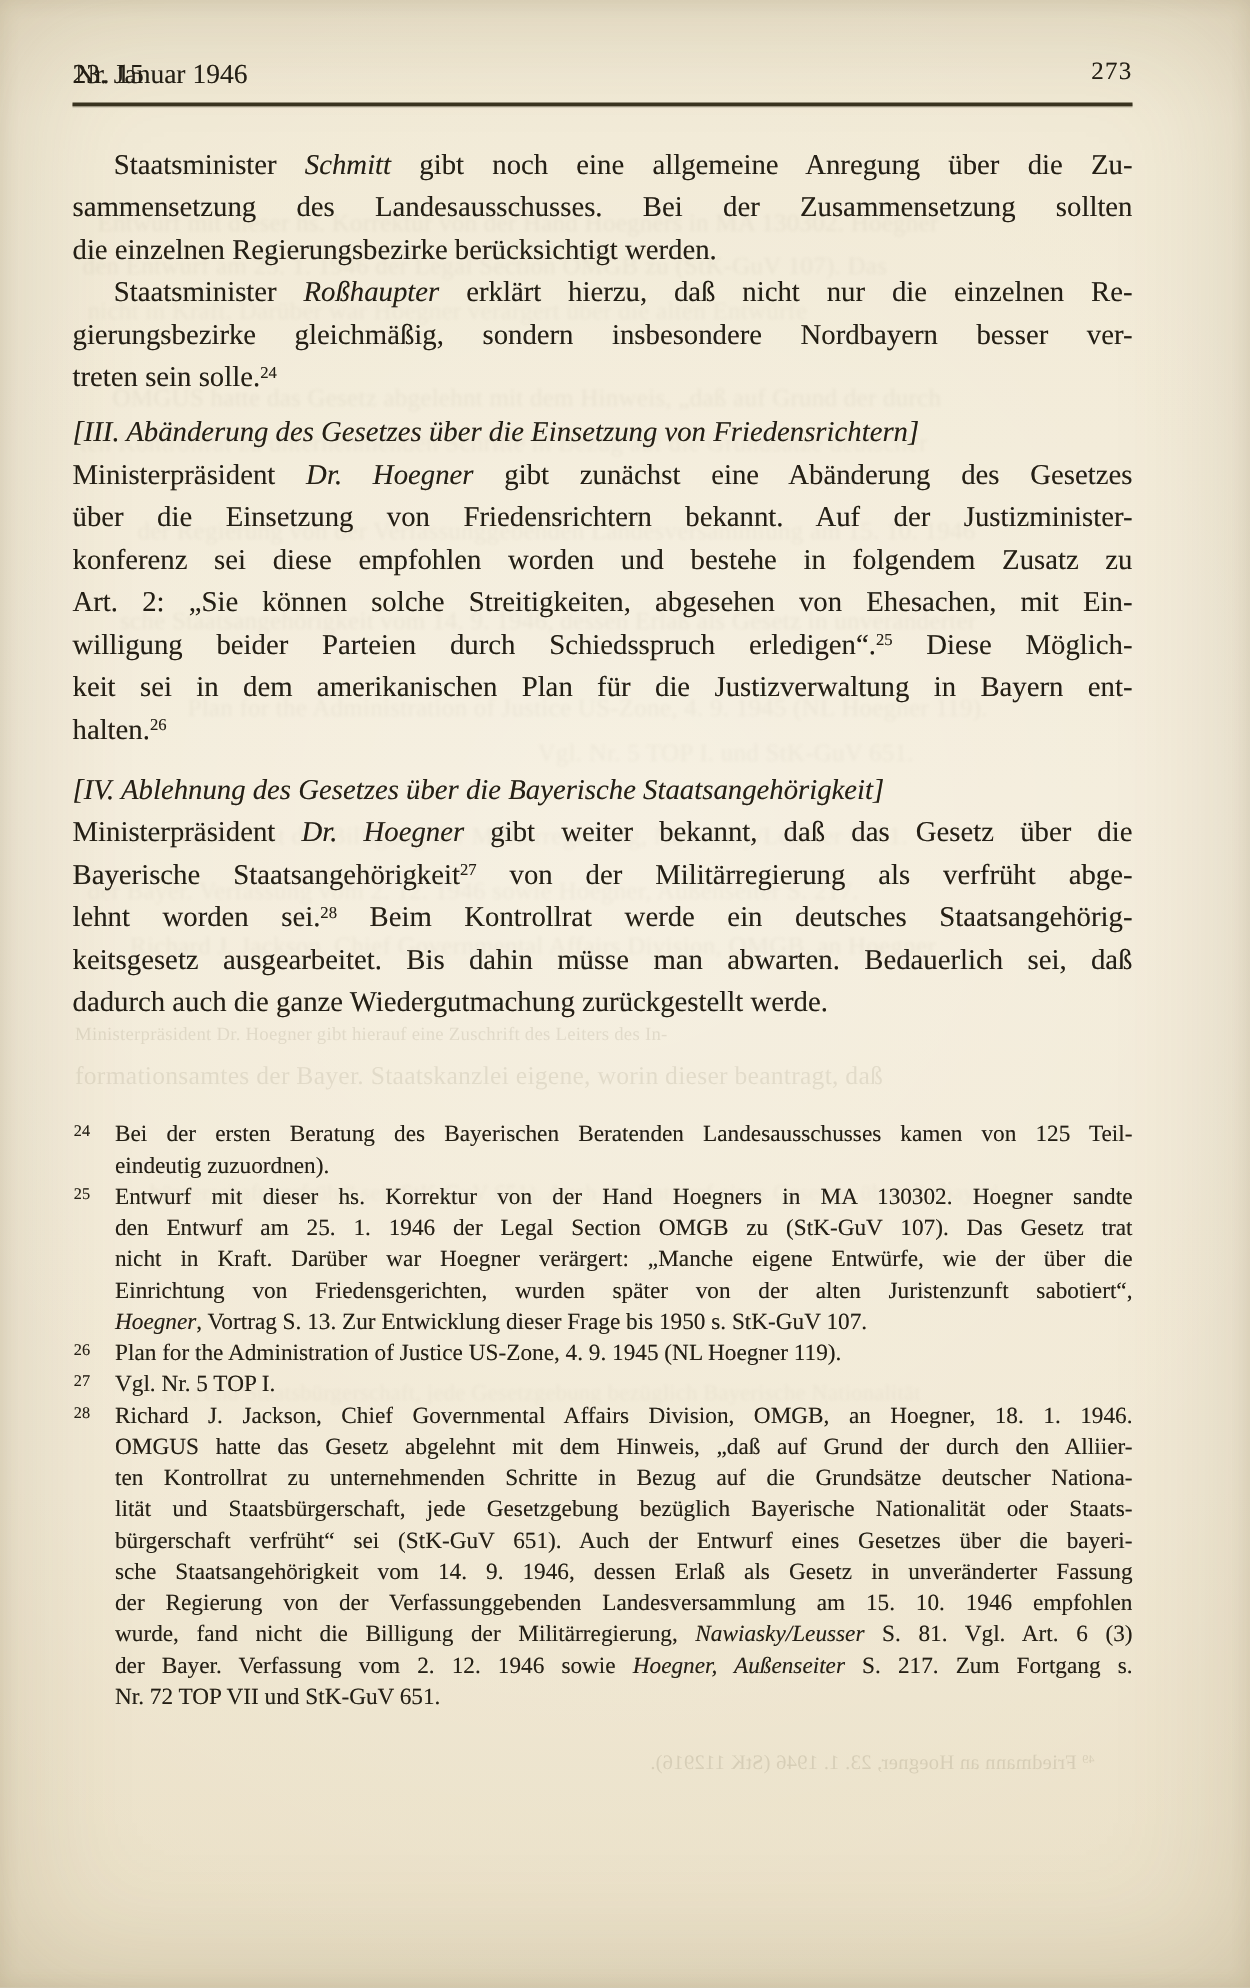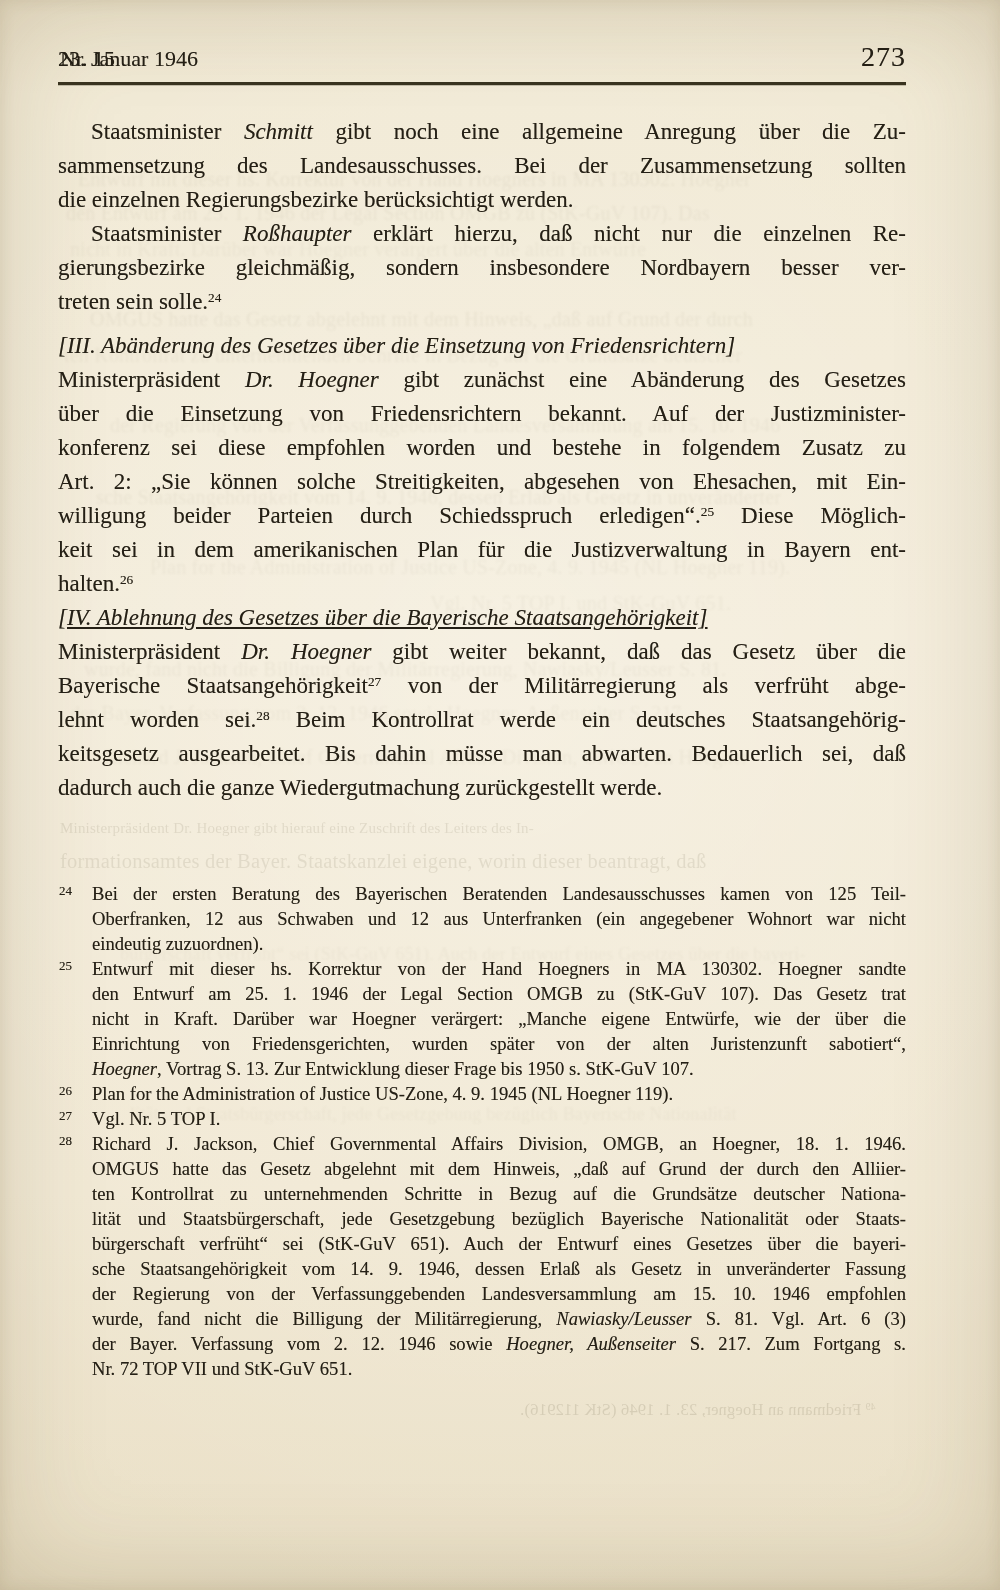--- a/index.html
+++ b/index.html
@@ -23,30 +23,30 @@
   }
   .ghost.blur{filter:blur(1.3px);}
   .ghost.mirror{transform:scaleX(-1);filter:blur(0.6px);}
   .content{
     position:absolute;left:58px;top:46px;width:848px;z-index:2;
     color:#241f15;
   }
   .pagehead{position:relative;font-size:22px;line-height:26px;}
   .ph-left{position:absolute;left:2px;top:0;}
   .ph-center{text-align:left;}
-  .ph-right{position:absolute;right:0;top:-2px;font-size:28px;letter-spacing:1px;}
+  .ph-right{position:absolute;right:0;top:-2px;font-size:20px;letter-spacing:1px;}
   .head-rule{height:3px;background:#39331f;margin-top:10px;box-shadow:0 1px 0 rgba(57,51,31,0.25);}
   .body-blocks{margin-top:30px;font-size:23px;line-height:34px;}
   .ln{text-align:justify;text-align-last:justify;}
   .ln.last{text-align-last:left;}
   .ln.indent{text-indent:33px;}
   .block.heading{font-style:italic;}
   .block.heading .ln{text-align-last:left;}
   .block.gap-small{margin-top:10px;}
-  .block.gap-large{margin-top:0;text-decoration:underline;}
+  .block.gap-large{margin-top:14px;}
   sup{font-size:0.58em;line-height:0;vertical-align:baseline;position:relative;top:-0.52em;}
   .footnotes{margin-top:76px;font-size:18.6px;line-height:25px;}
   .footnote{position:relative;padding-left:34px;}
   .fn-num{position:absolute;left:1px;top:-3px;font-size:13px;}
   .content, .ghost{text-shadow:0 0 0.3px rgba(36,31,21,0.45);}
   .ghost{text-shadow:none;}
 </style>
 </head>
 <body>
 
@@ -108,21 +108,20 @@
           <div class="ln">Bayerische Staatsangehörigkeit<sup>27</sup> von der Militärregierung als verfrüht abge-</div>
           <div class="ln">lehnt worden sei.<sup>28</sup> Beim Kontrollrat werde ein deutsches Staatsangehörig-</div>
           <div class="ln">keitsgesetz ausgearbeitet. Bis dahin müsse man abwarten. Bedauerlich sei, daß</div>
           <div class="ln last">dadurch auch die ganze Wiedergutmachung zurückgestellt werde.</div>
         </div>
       </div>
     <div class="footnotes" id="footnotes">
         <div class="footnote">
           <span class="fn-num">24</span>
           <div class="ln">Bei der ersten Beratung des Bayerischen Beratenden Landesausschusses kamen von 125 Teil-</div>
-          <div class="ln">Oberfranken, 12 aus Schwaben und 12 aus Unterfranken (ein angegebener Wohnort war nicht</div>
           <div class="ln last">eindeutig zuzuordnen).</div>
         </div>
         <div class="footnote">
           <span class="fn-num">25</span>
           <div class="ln">Entwurf mit dieser hs. Korrektur von der Hand Hoegners in MA 130302. Hoegner sandte</div>
           <div class="ln">den Entwurf am 25. 1. 1946 der Legal Section OMGB zu (StK-GuV 107). Das Gesetz trat</div>
           <div class="ln">nicht in Kraft. Darüber war Hoegner verärgert: „Manche eigene Entwürfe, wie der über die</div>
           <div class="ln">Einrichtung von Friedensgerichten, wurden später von der alten Juristenzunft sabotiert“,</div>
           <div class="ln last"><i>Hoegner</i>, Vortrag S. 13. Zur Entwicklung dieser Frage bis 1950 s. StK-GuV 107.</div>
         </div>

